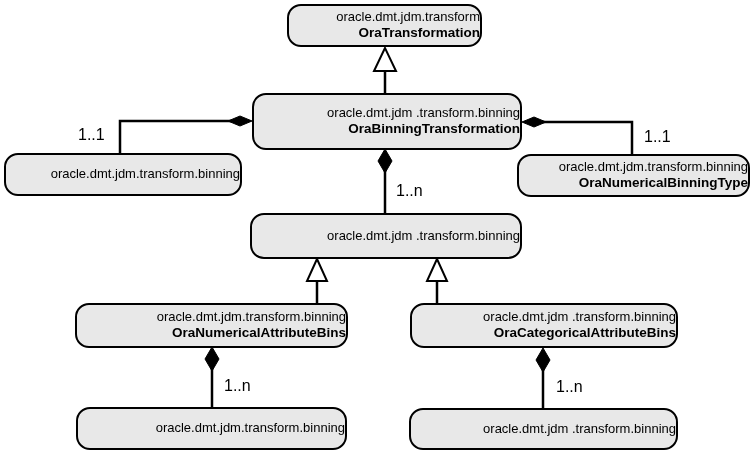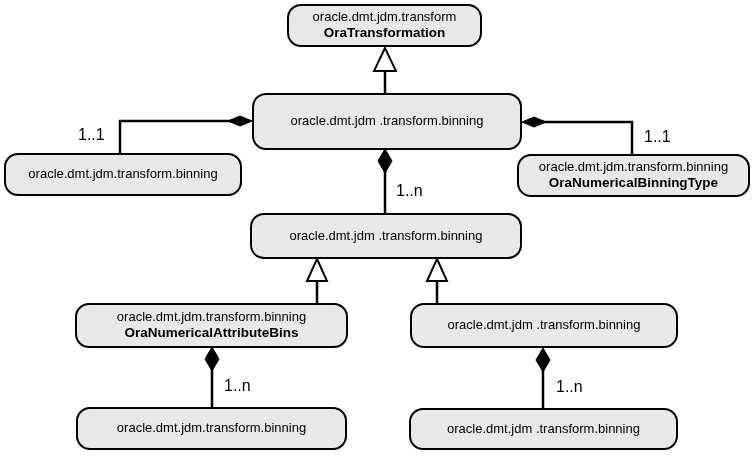--- a/index.html
+++ b/index.html
@@ -15,21 +15,21 @@
 
   .connectors { position:absolute; left:0; top:0; width:754px; height:456px; }
 
   .node {
     position:absolute;
     background:#e8e8e8;
     border:2px solid #000;
     border-radius:14px;
     display:flex;
     flex-direction:column;
-    align-items:center;
+    align-items:flex-end;
     justify-content:center;
     text-align:center;
     line-height:1.25;
   }
   .node .pkg { font-size:13px; white-space:nowrap; }
   .node .cls { font-size:13.5px; font-weight:bold; white-space:nowrap; }
 
   .mult { position:absolute; font-size:16px; white-space:nowrap; }
 
   
@@ -98,20 +98,21 @@
     </g>
   </svg>
 
   <div class="node" id="n-transformation">
     <span class="pkg">oracle.dmt.jdm.transform</span>
     <span class="cls">OraTransformation</span>
   </div>
 
   <div class="node" id="n-binning">
     <span class="pkg">oracle.dmt.jdm .transform.binning</span>
+    <span class="cls">OraBinningTransformation</span>
   </div>
 
   <div class="node" id="n-cat-type">
     <span class="pkg">oracle.dmt.jdm.transform.binning</span>
   </div>
 
   <div class="node" id="n-num-type">
     <span class="pkg">oracle.dmt.jdm.transform.binning</span>
     <span class="cls">OraNumericalBinningType</span>
   </div>
@@ -120,20 +121,21 @@
     <span class="pkg">oracle.dmt.jdm .transform.binning</span>
   </div>
 
   <div class="node" id="n-num-attr-bins">
     <span class="pkg">oracle.dmt.jdm.transform.binning</span>
     <span class="cls">OraNumericalAttributeBins</span>
   </div>
 
   <div class="node" id="n-cat-attr-bins">
     <span class="pkg">oracle.dmt.jdm .transform.binning</span>
+    <span class="cls">OraCategoricalAttributeBins</span>
   </div>
 
   <div class="node" id="n-num-bin">
     <span class="pkg">oracle.dmt.jdm.transform.binning</span>
   </div>
 
   <div class="node" id="n-cat-bin">
     <span class="pkg">oracle.dmt.jdm .transform.binning</span>
   </div>
 

